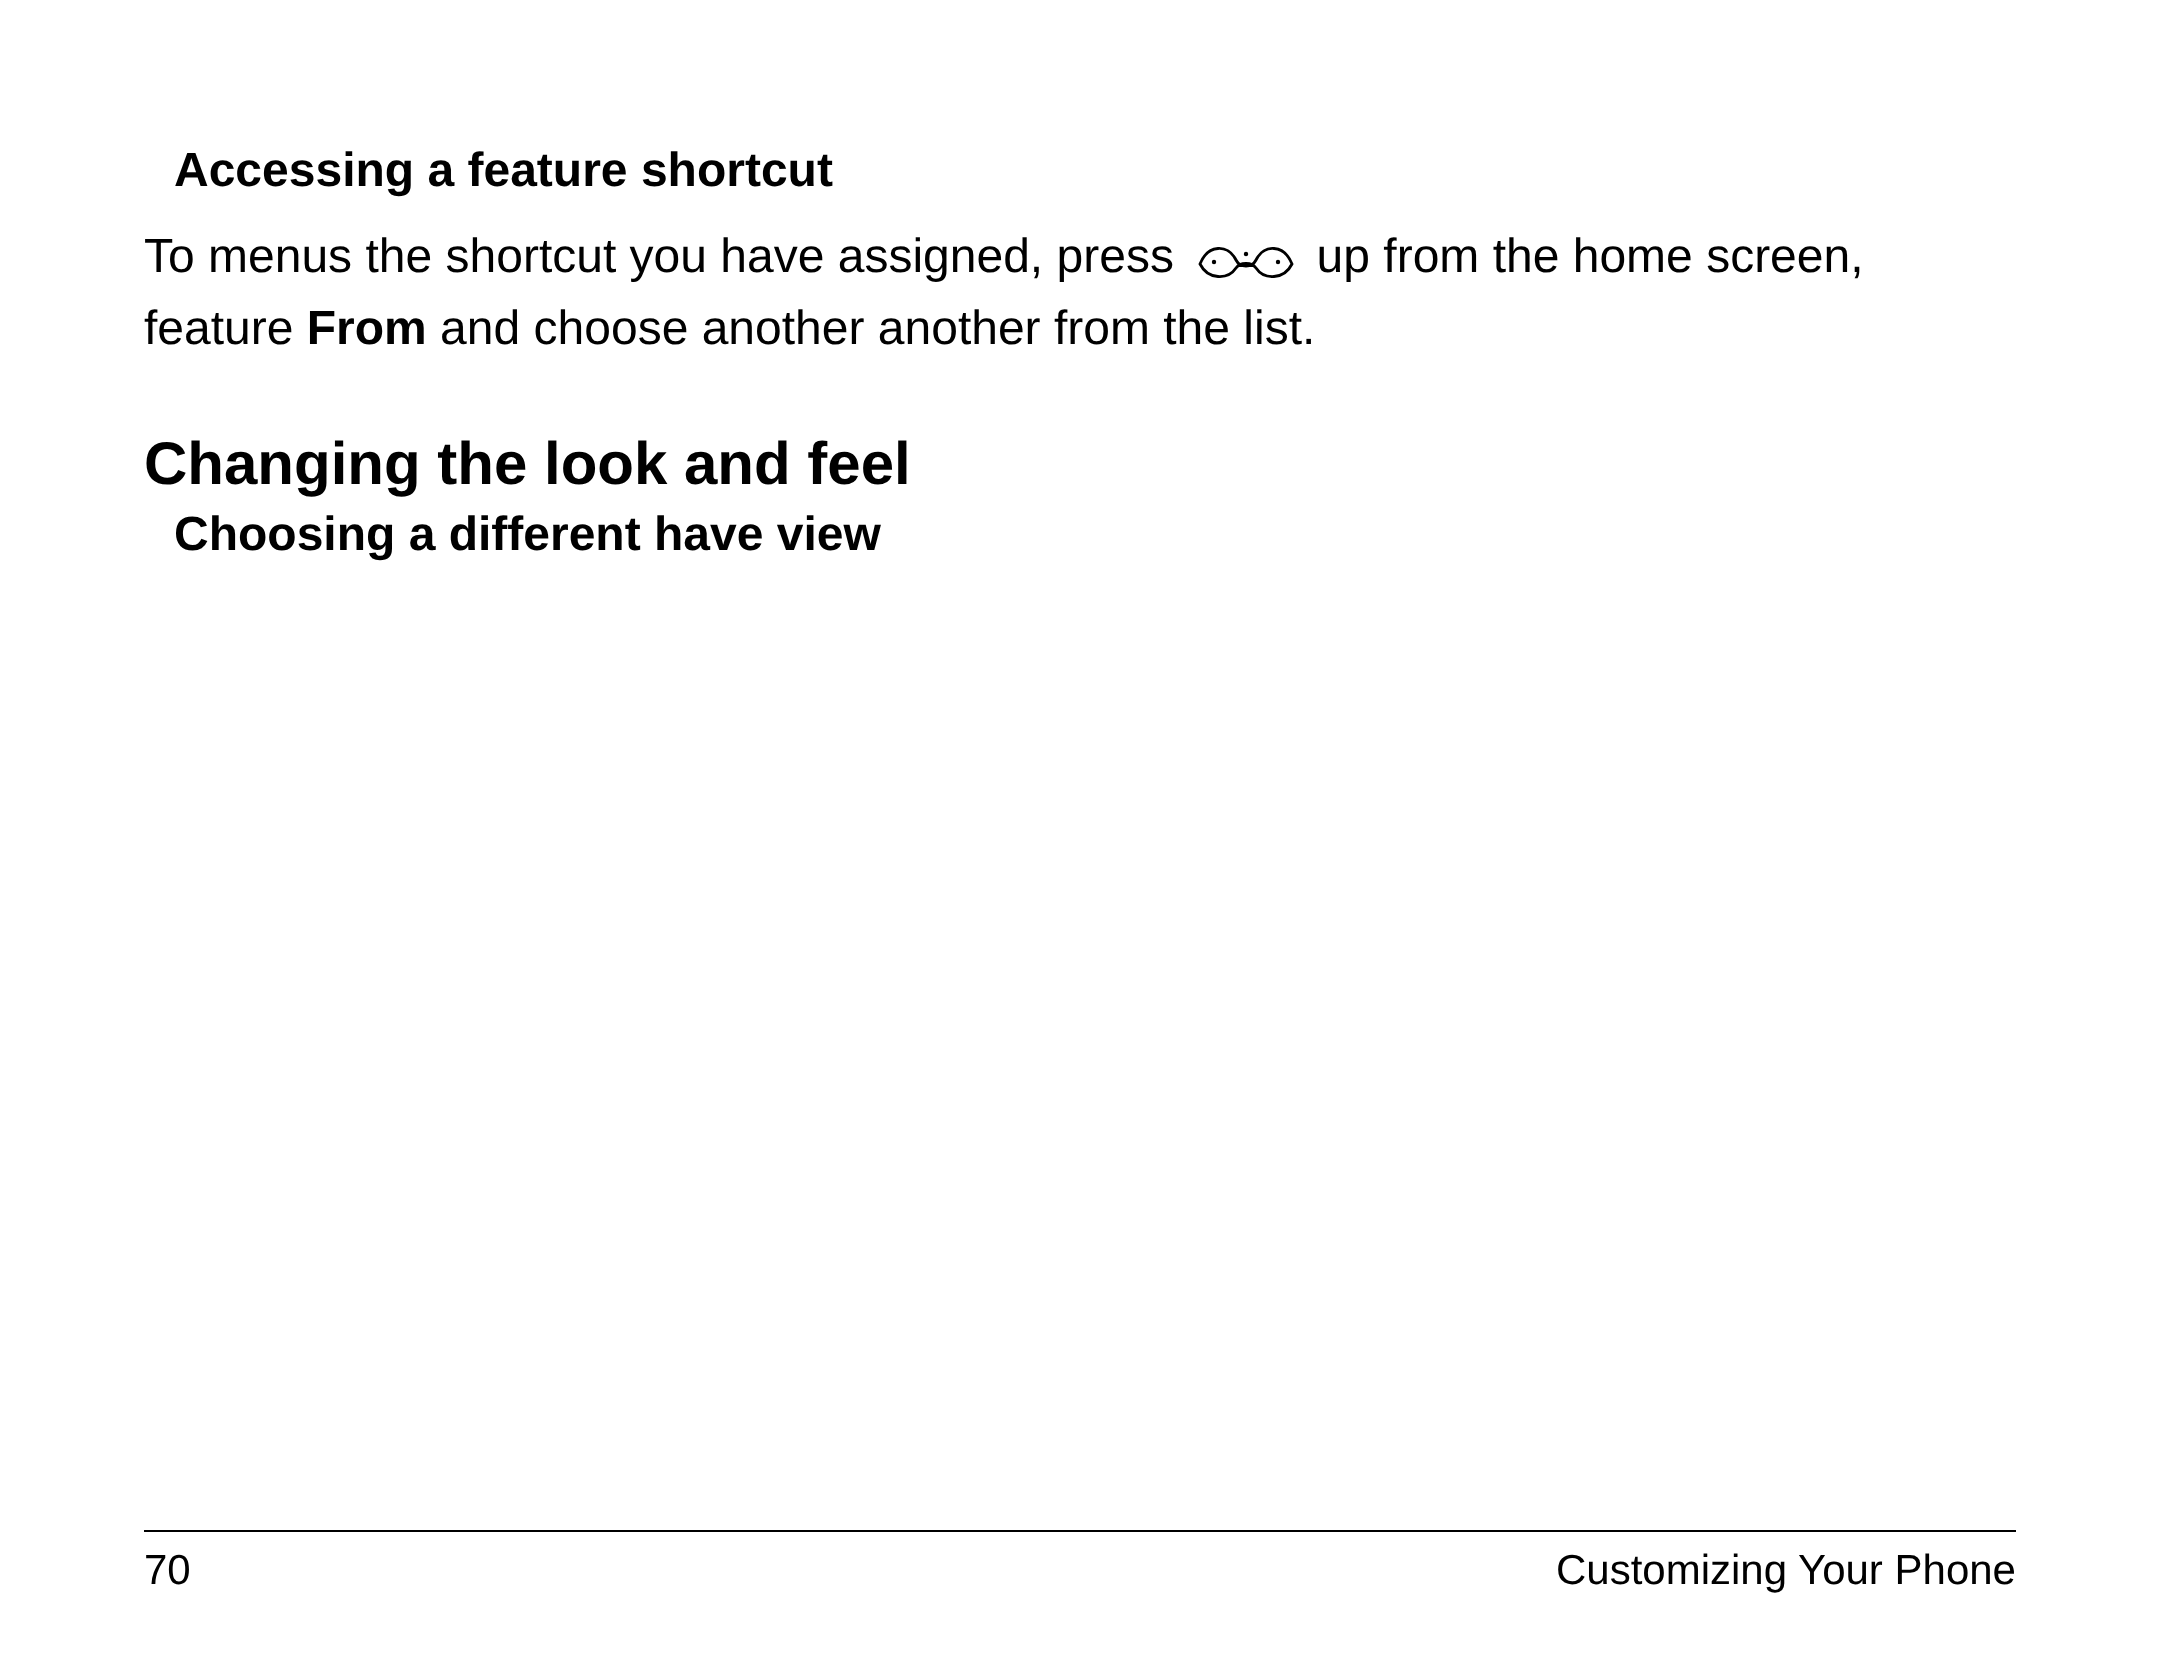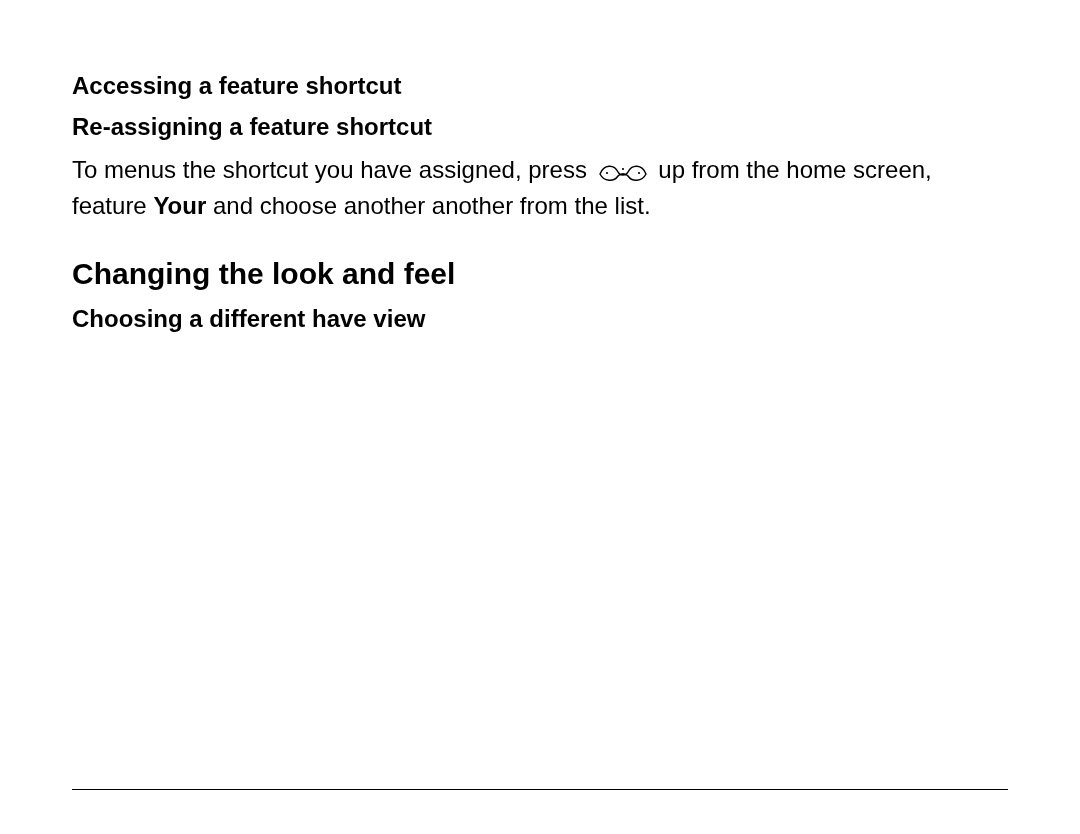--- a/index.html
+++ b/index.html
@@ -14,32 +14,32 @@
   .page {
     box-sizing: border-box;
     width: 1080px;
     height: 834px;
     padding: 70px 72px 30px 72px;
     position: relative;
   }
   .h3 {
     font-weight: bold;
     font-size: 24px;
-    margin: 0 0 10px 0;
+    margin: 0 0 10px 15px;
     line-height: 1.3;
   }
   .body {
     font-size: 24px;
     line-height: 1.5;
     margin: 0 0 26px 0;
   }
   .h2 {
     font-weight: bold;
     font-size: 30px;
-    margin: 30px 0 10px 0;
+    margin: 30px 0 0 0;
     line-height: 1.3;
   }
   .bold { font-weight: bold; }
   .nav-icon {
     display: inline-block;
     vertical-align: -6px;
     width: 58px;
     height: 26px;
   }
   .footer {
@@ -60,35 +60,38 @@
     font-family: Verdana, Geneva, sans-serif;
   }
 </style>
 </head>
 <body>
 
 <div class="page">
 
   <div class="h3">Accessing a feature shortcut</div>
 
-  <div class="h3">Re-assigning a feature shortcut</div>
   <p class="body">
     <span>To menus the shortcut you have assigned, press </span>
     <span class="nav-icon">
       <svg viewBox="0 0 58 26" width="58" height="26">
         <path d="M6 16 C 10 6, 20 6, 24 14 C 26 18, 32 18, 34 14 C 38 6, 48 6, 52 16 C 48 24, 38 24, 34 18 C 32 15, 26 15, 24 18 C 20 24, 10 24, 6 16 Z" fill="none" stroke="#000" stroke-width="1.4"></path>
         <circle cx="13" cy="15" r="1.1" fill="#000"></circle>
         <circle cx="45" cy="15" r="1.1" fill="#000"></circle>
         <circle cx="29" cy="11" r="1.1" fill="#000"></circle>
       </svg>
     </span>
-    <span> up from the home screen, feature </span><span class="bold">Your</span><span> and choose another another from the list.</span>
+    <span> up from the home screen, feature </span><span class="bold">From</span><span> and choose another another from the list.</span>
   </p>
 
   <div class="h2">Changing the look and feel</div>
 
   <div class="h3">Choosing a different have view</div>
 
   <div class="footer">
     <hr>
+    <div class="footer-row">
+      <span>70</span>
+      <span>Customizing Your Phone</span>
+    </div>
   </div>
 
 </div>
 
 </body></html>

